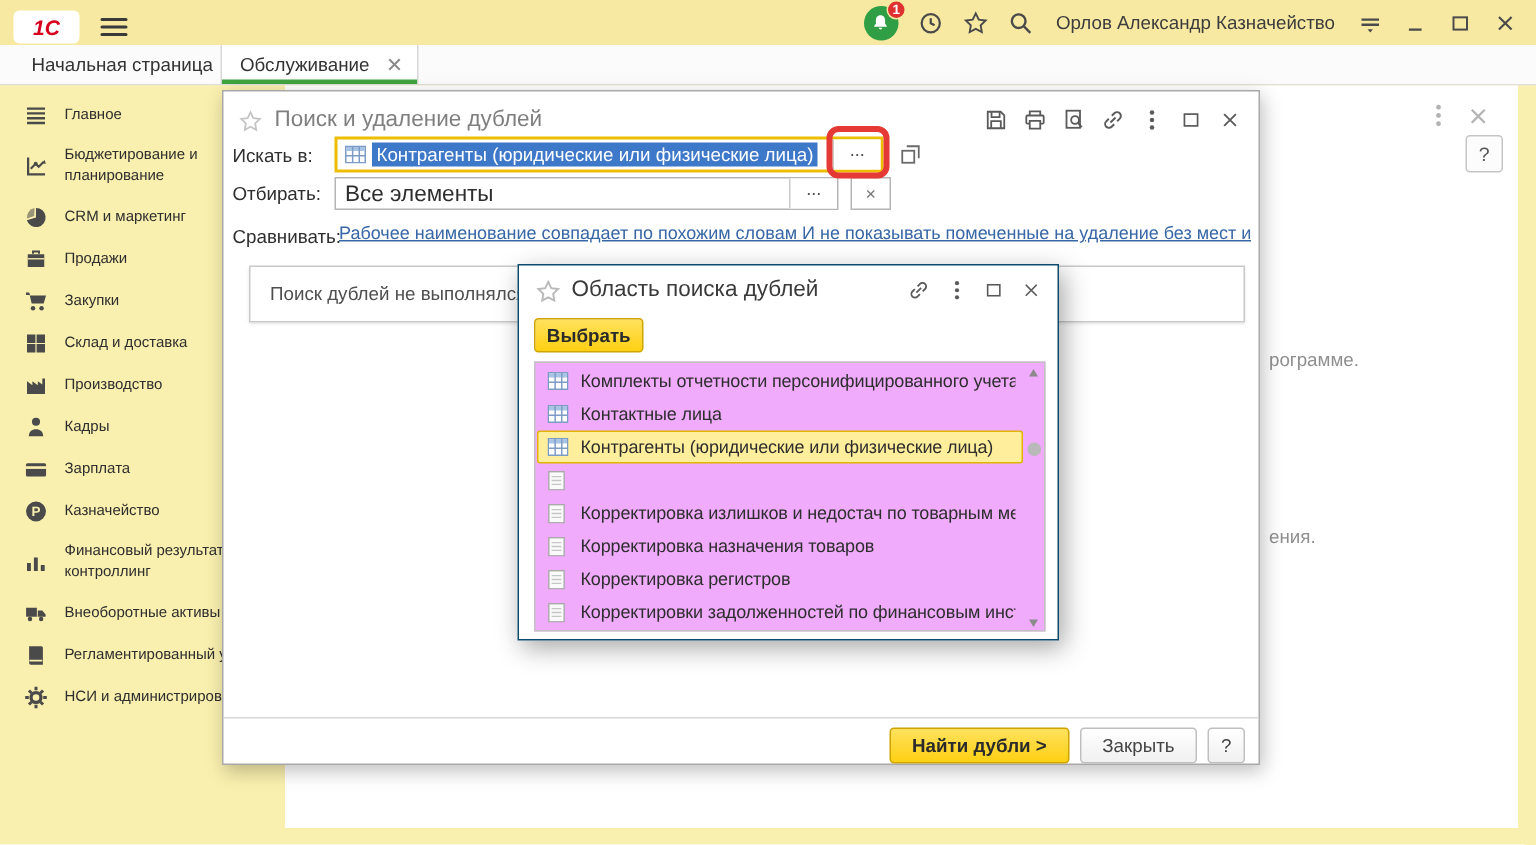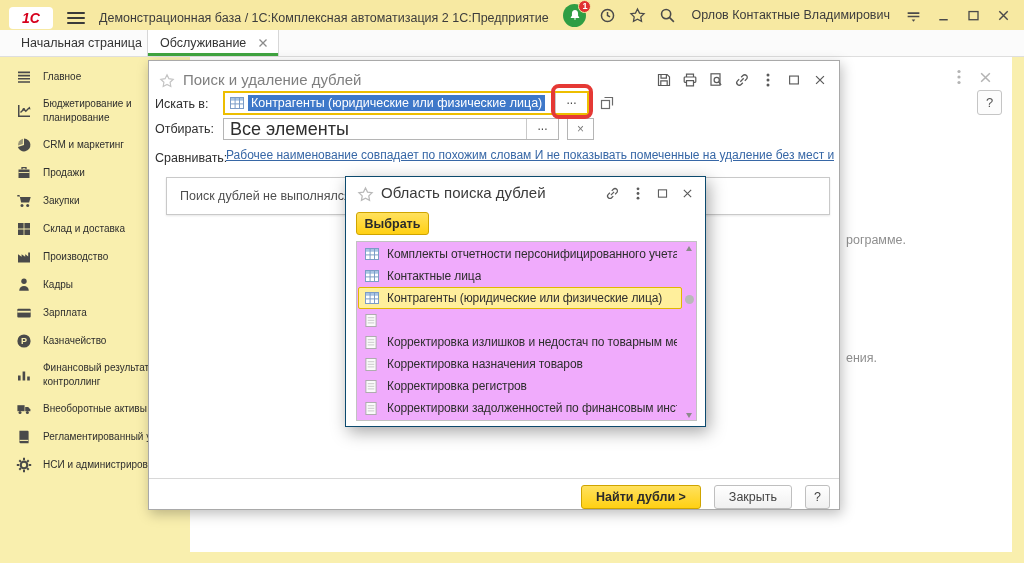--- a/index.html
+++ b/index.html
@@ -49,30 +49,30 @@
   .dlg-title { position:absolute; left:34px; top:10px; font-size:15px; color:#7f7f7f; white-space:nowrap; }
   .dlg-tools { position:absolute; right:11px; top:10px; display:flex; gap:9px; align-items:center; }
   .tool-ico { width:17px; height:17px; display:flex; align-items:center; justify-content:center; cursor:pointer; }
 
   .fld-label { position:absolute; font-size:12.5px; color:#2e2e2e; white-space:nowrap; }
   .field { position:absolute; background:#fff; display:flex; align-items:center; }
   .field-1 { left:74px; top:30px; width:366px; height:24px; border:2px solid #edbe00; }
   .field-2 { left:74px; top:57px; width:336px; height:22px; border:1px solid #b5b5b5; }
   .field .f-ico { margin:0 4px 0 5px; flex:0 0 14px; }
   .sel-text { background:#3e78c9; color:#fff; font-size:12.5px; padding:1px 3px; white-space:nowrap; }
-  .plain-text { font-size:18px; color:#2e2e2e; padding-left:6px; white-space:nowrap; }
+  .plain-text { font-size:15px; color:#2e2e2e; padding-left:6px; white-space:nowrap; }
   .f-spacer { flex:1; }
   .dots-btn { flex:0 0 32px; height:100%; border-left:1px solid #c9c9c9; display:flex; align-items:flex-start; justify-content:center; font-size:12px; color:#444; line-height:14px; cursor:pointer; background:#fff; }
   .open-btn { position:absolute; left:450px; top:34px; width:17px; height:17px; cursor:pointer; }
   .clear-btn { position:absolute; left:418px; top:57px; width:27px; height:22px; border:1px solid #b5b5b5; background:#fff; color:#7a7a7a; font-size:12px; display:flex; align-items:center; justify-content:center; cursor:pointer; }
   .cmp-link { position:absolute; left:77px; top:87px; font-size:12px; color:#3767a6; text-decoration:underline; white-space:nowrap; max-width:608px; overflow:hidden; cursor:pointer; }
   .msg-bar { position:absolute; left:17px; top:116px; width:664px; height:38px; border:1px solid #c9c9c9; background:#fff; box-shadow:0 1px 2px rgba(0,0,0,.10); display:flex; align-items:center; }
   .msg-text { padding-left:13px; font-size:12.5px; color:#4f4f4f; white-space:pre; }
   .dlg-sep { position:absolute; left:0; right:0; top:417px; border-top:1px solid #d8d8d8; }
-  .dlg-buttons { position:absolute; right:9px; top:424px; display:flex; gap:13px; }
+  .dlg-buttons { position:absolute; right:9px; top:424px; display:flex; gap:7px; }
   .btn { height:24px; border-radius:3px; font-size:12.5px; display:flex; align-items:center; justify-content:center; cursor:pointer; }
   .btn-yellow { padding:0 14px; background:linear-gradient(#ffe15e,#ffd013); border:1px solid #cfa400; font-weight:bold; color:#2b2b2b; }
   .btn-gray { padding:0 14px; background:linear-gradient(#ffffff,#f0f0f0); border:1px solid #bfbfbf; color:#444; }
   .btn-help { width:25px; background:linear-gradient(#ffffff,#f0f0f0); border:1px solid #bfbfbf; color:#444; }
 
   
   .red-annotation { position:absolute; left:551px; top:84px; width:42px; height:35px; border:4px solid #e53935; border-radius:8px; z-index:40; pointer-events:none; }
 
   
   .modal { position:absolute; left:345px; top:176px; width:361px; height:251px; background:#fff; border:1px solid #0c4a6e; box-shadow:3px 5px 16px rgba(0,0,0,.35); z-index:20; }
@@ -99,21 +99,20 @@
 
   <div class="titlebar">
     <div class="logo-box">
       <span class="logo-text">1С</span>
     </div>
     <div class="hamburger">
         <i></i>
         <i></i>
         <i></i>
       </div>
-    <div class="app-title">Демонстрационная база / 1С:Комплексная автоматизация 2 1С:Предприятие</div>
     <div class="tb-right">
       <div class="bell-wrap">
         <svg width="14" height="14" viewBox="0 0 16 16">
             <path fill="#fff" d="M8 2.4c-2.2 0-3.5 1.7-3.5 3.8v2.7L3.2 10.6v.7h9.6v-.7L11.5 8.9V6.2c0-2.1-1.3-3.8-3.5-3.8z"></path>
             <path fill="#fff" d="M6.7 12h2.6a1.3 1.3 0 0 1-2.6 0z"></path>
           </svg>
         <span class="badge">1</span>
       </div>
       <div class="tb-ico">
         <svg width="17" height="17" viewBox="0 0 16 16" fill="none" stroke="#4a4a4a" stroke-width="1.4">
@@ -125,21 +124,21 @@
         <svg width="17" height="17" viewBox="0 0 16 16" fill="none" stroke="#4a4a4a" stroke-width="1.2">
             <path d="M8 1.8l1.9 3.9 4.3.6-3.1 3 .7 4.2L8 11.5l-3.8 2 .7-4.2-3.1-3 4.3-.6z"></path>
           </svg>
       </div>
       <div class="tb-ico">
         <svg width="17" height="17" viewBox="0 0 16 16" fill="none" stroke="#4a4a4a" stroke-width="1.5">
             <circle cx="6.7" cy="6.7" r="4.3"></circle>
             <path d="M10 10l4 4"></path>
           </svg>
       </div>
-      <div class="user-name">Орлов Контактные Владимирович</div>
+      <div class="user-name">Орлов Александр Казначейство</div>
       <div class="tb-ico">
         <svg width="17" height="17" viewBox="0 0 16 16" fill="#4a4a4a">
             <path d="M2.5 5h11v1.5h-11zM2.5 8.2h11v1.5h-11z"></path>
             <path d="M6.3 11.8h3.4L8 13.8z"></path>
           </svg>
       </div>
       <div class="tb-ico">
         <svg width="15" height="15" viewBox="0 0 16 16" stroke="#4a4a4a" stroke-width="1.6">
             <path d="M3.5 12.5h9"></path>
           </svg>

